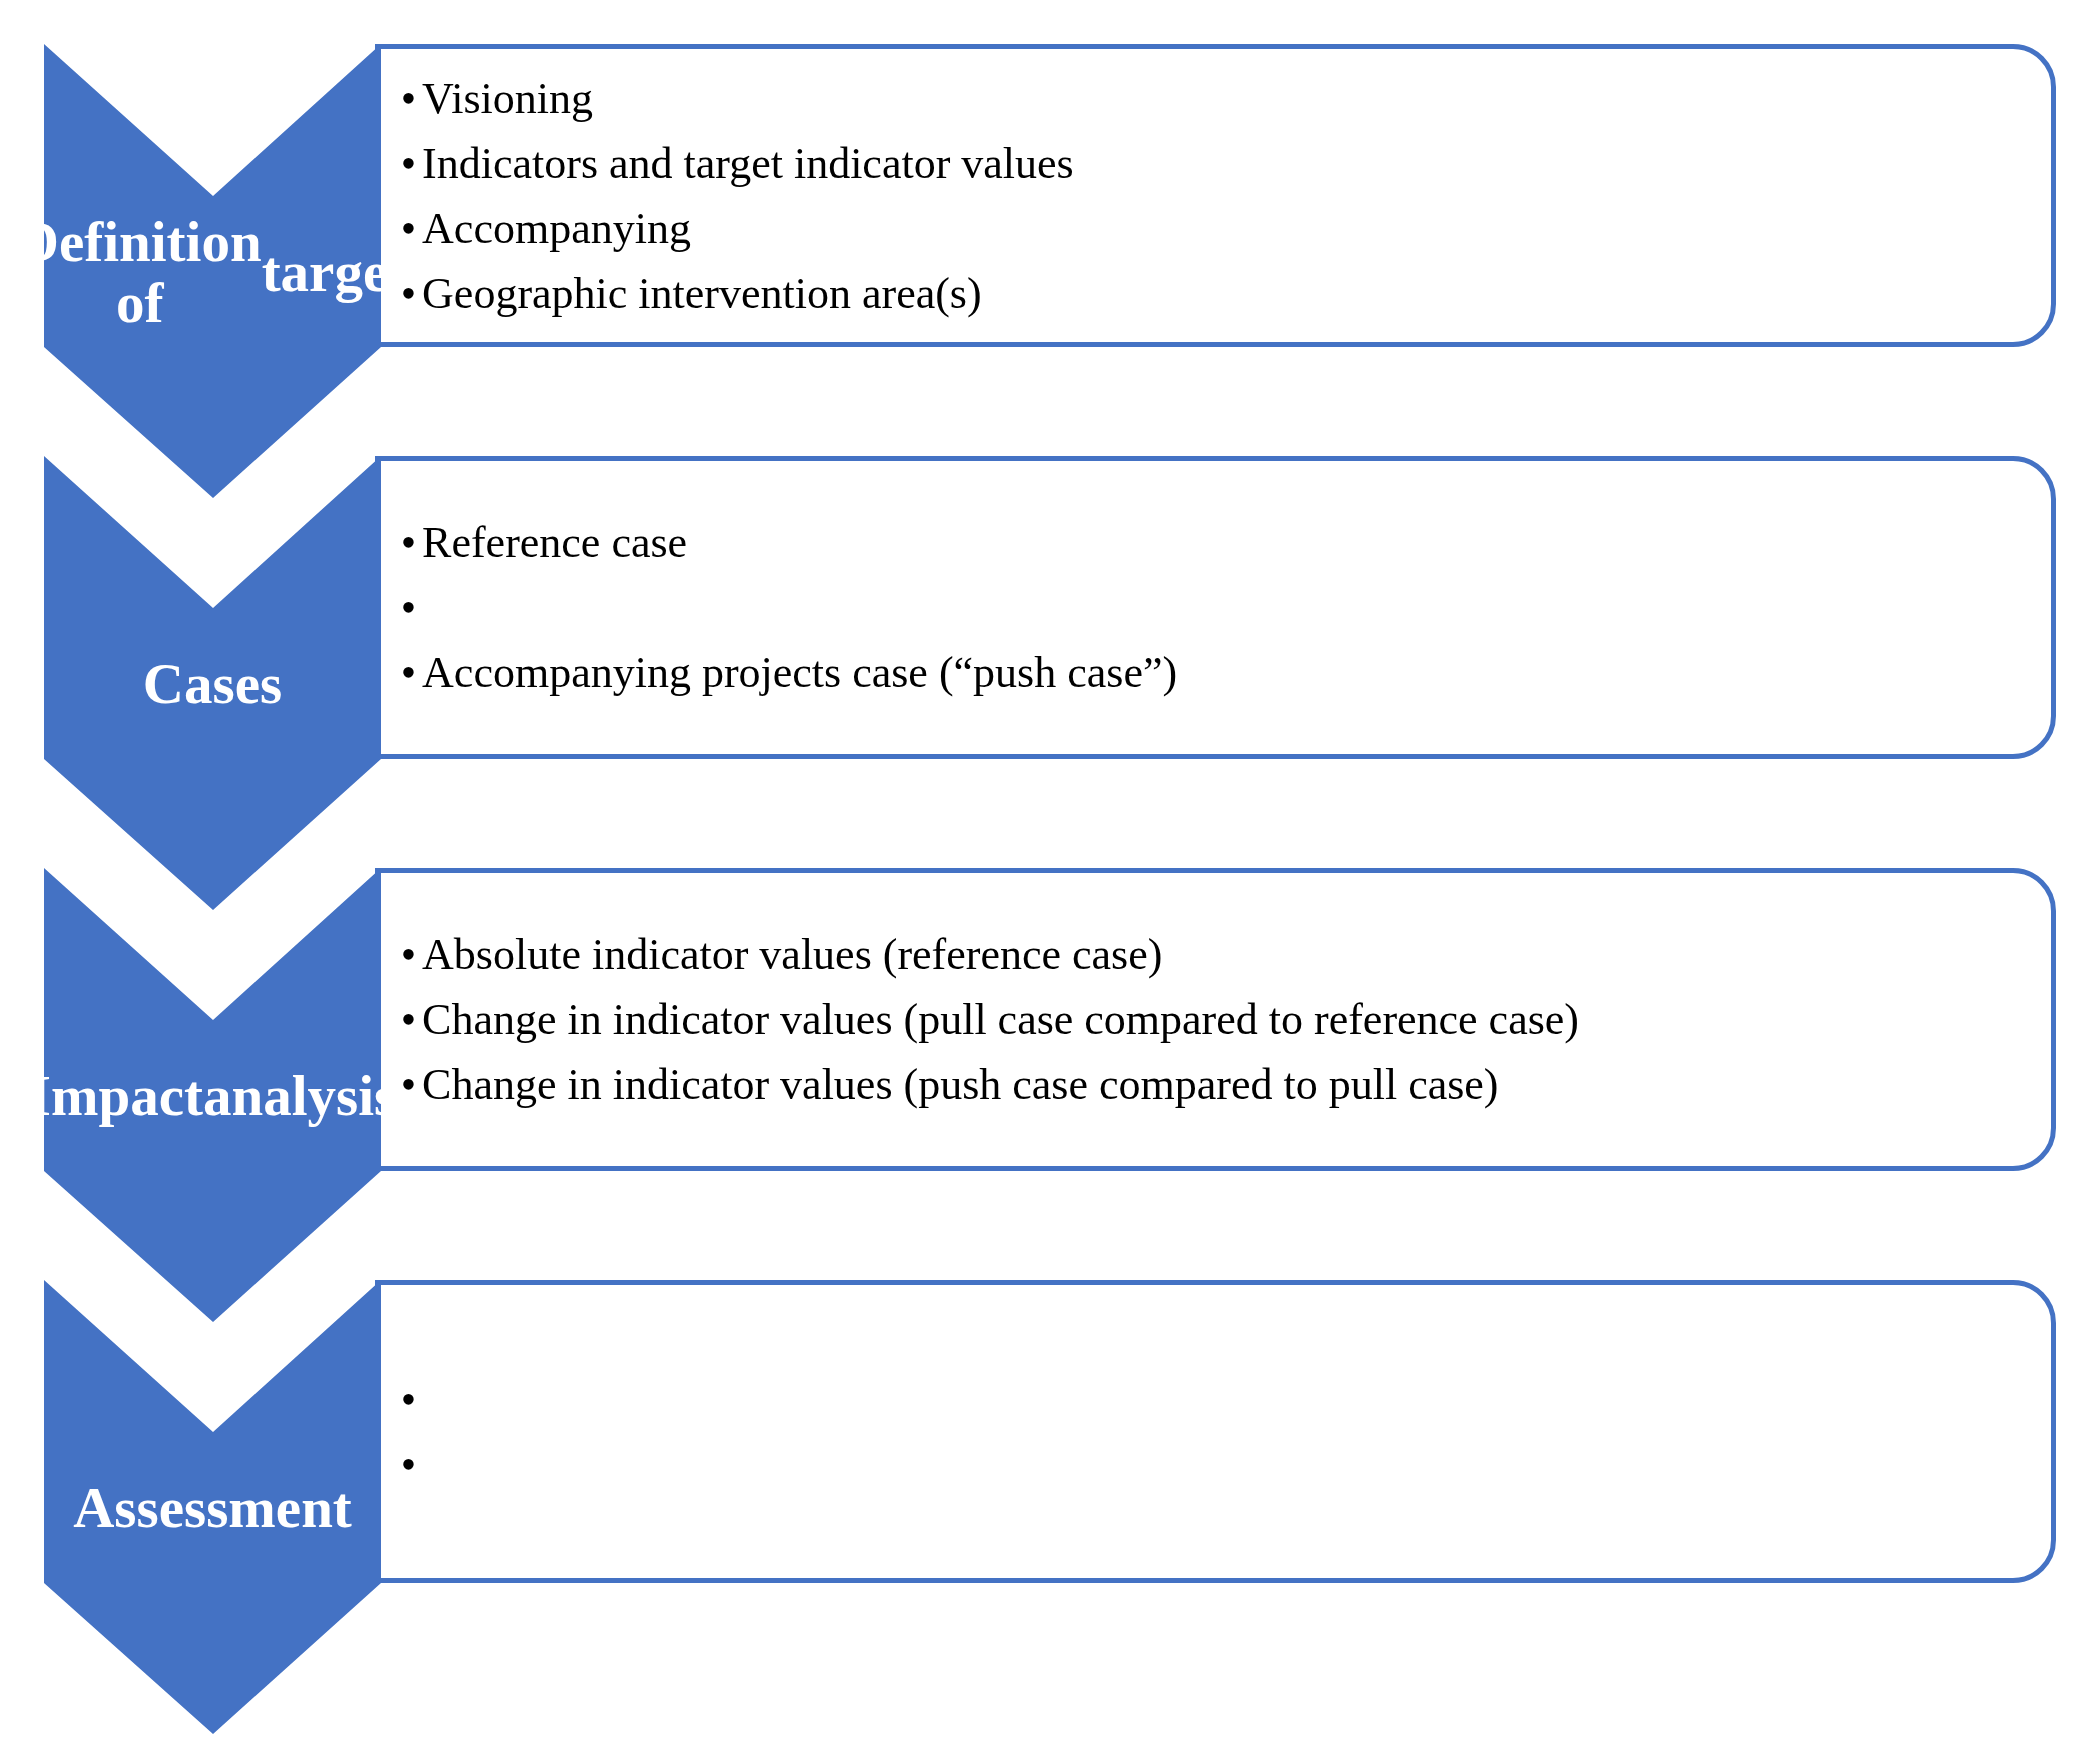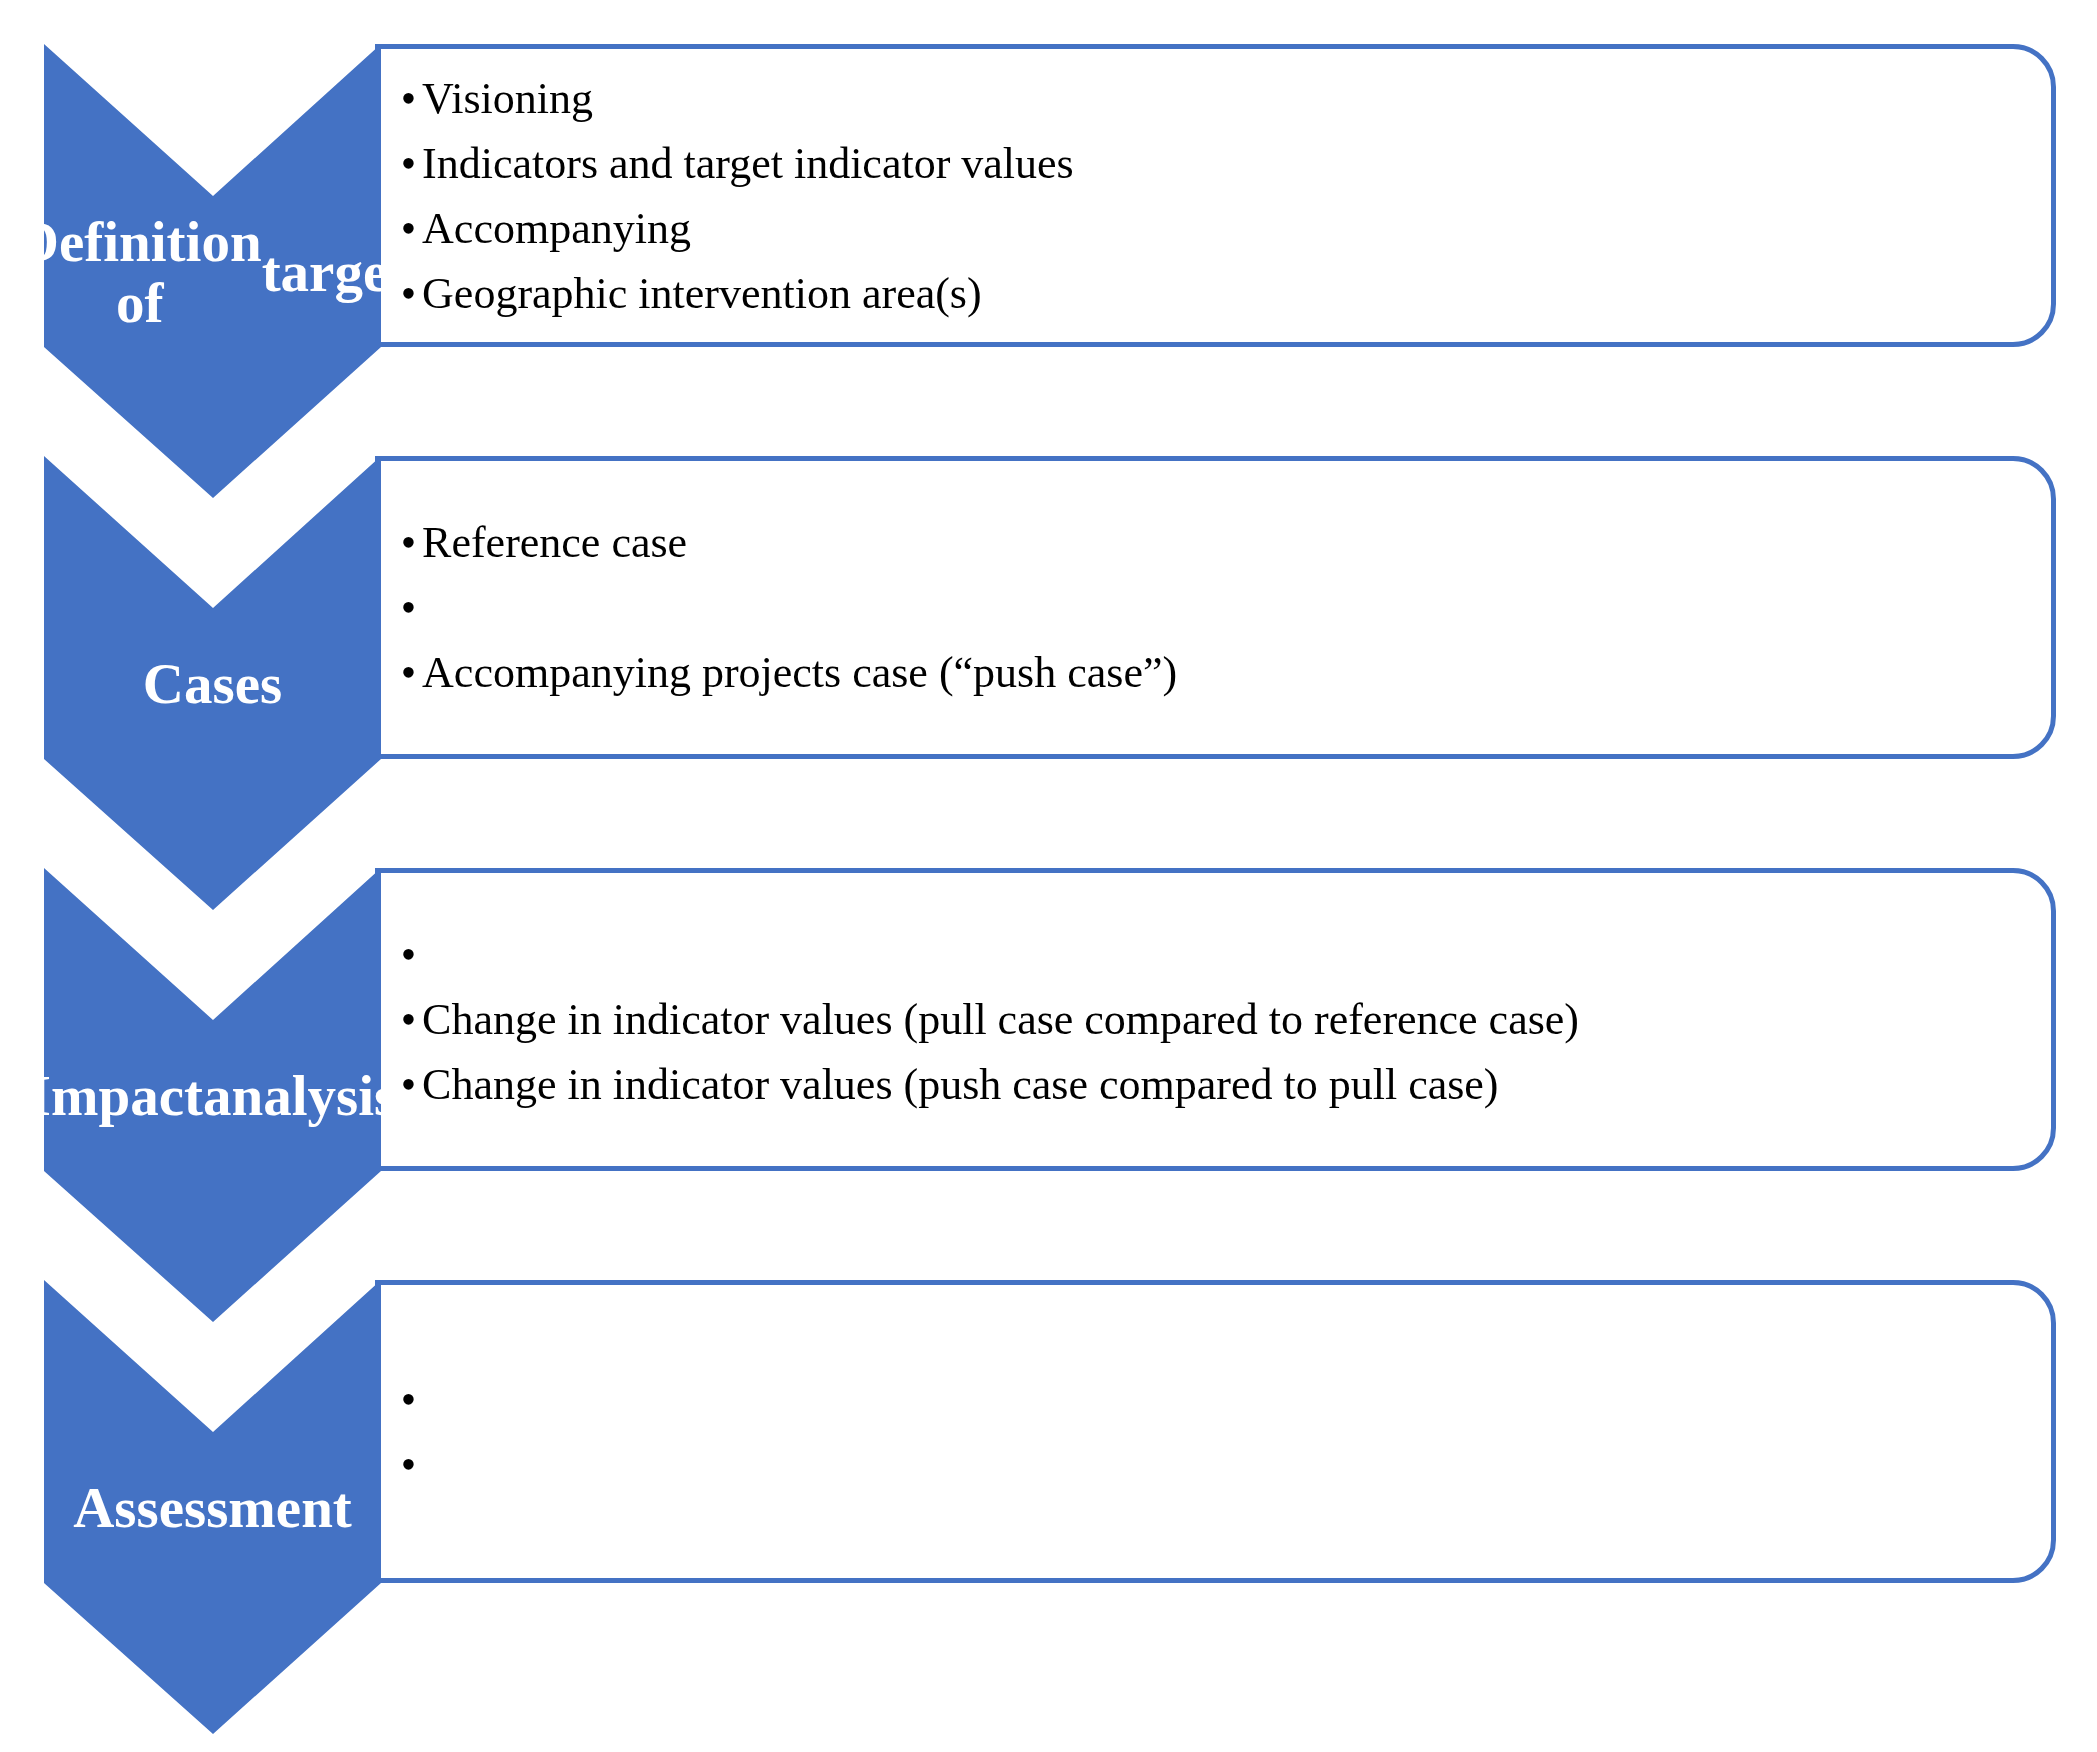--- a/index.html
+++ b/index.html
@@ -142,20 +142,21 @@
         <span>Cases</span>
       </div>
     </div>
   </div>
 
   <div class="stage-2">
     <div class="panel">
       <ul class="bullets">
         <li class="bullet-line">
           <span class="dot">•</span>
+          <span>Absolute indicator values (reference case)</span>
         </li>
         <li class="bullet-line">
           <span class="dot">•</span>
           <span>Change in indicator values (pull case compared to reference case)</span>
         </li>
         <li class="bullet-line">
           <span class="dot">•</span>
           <span>Change in indicator values (push case compared to pull case)</span>
         </li>
       </ul>

